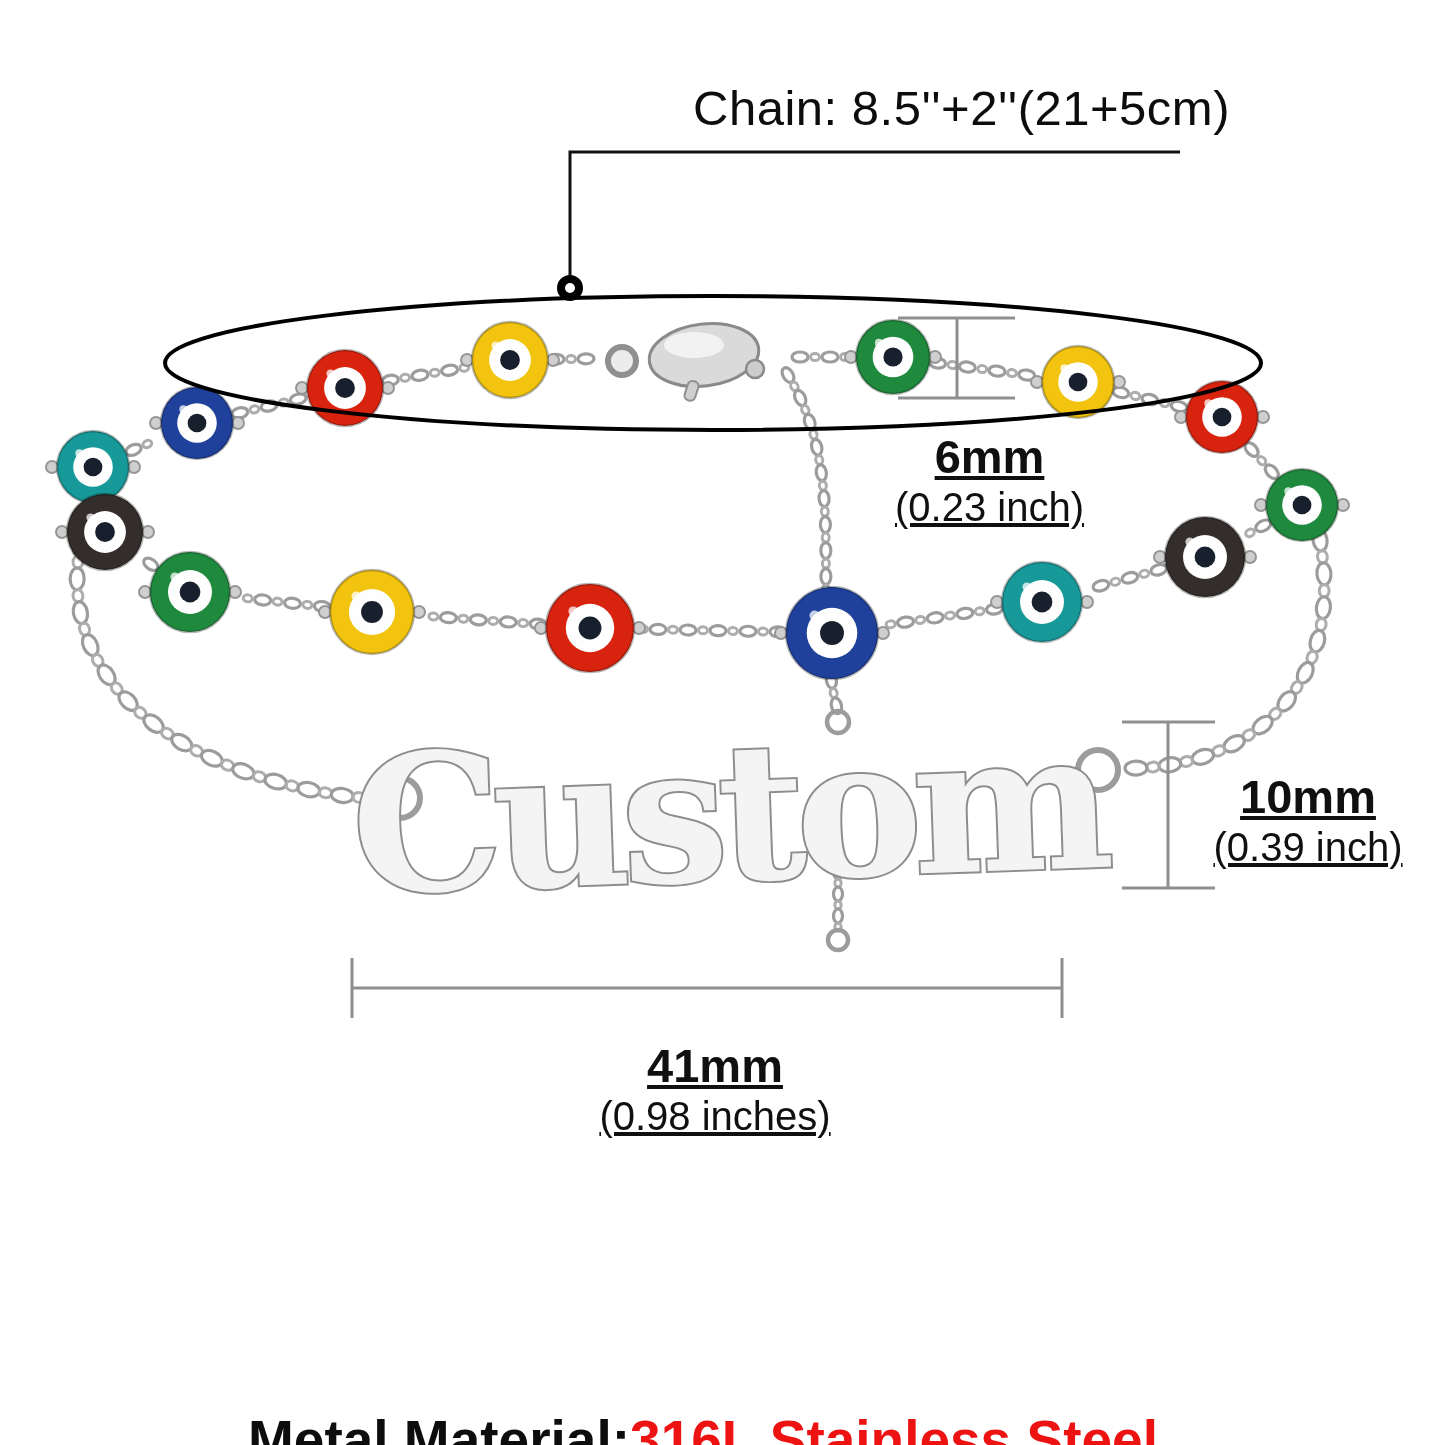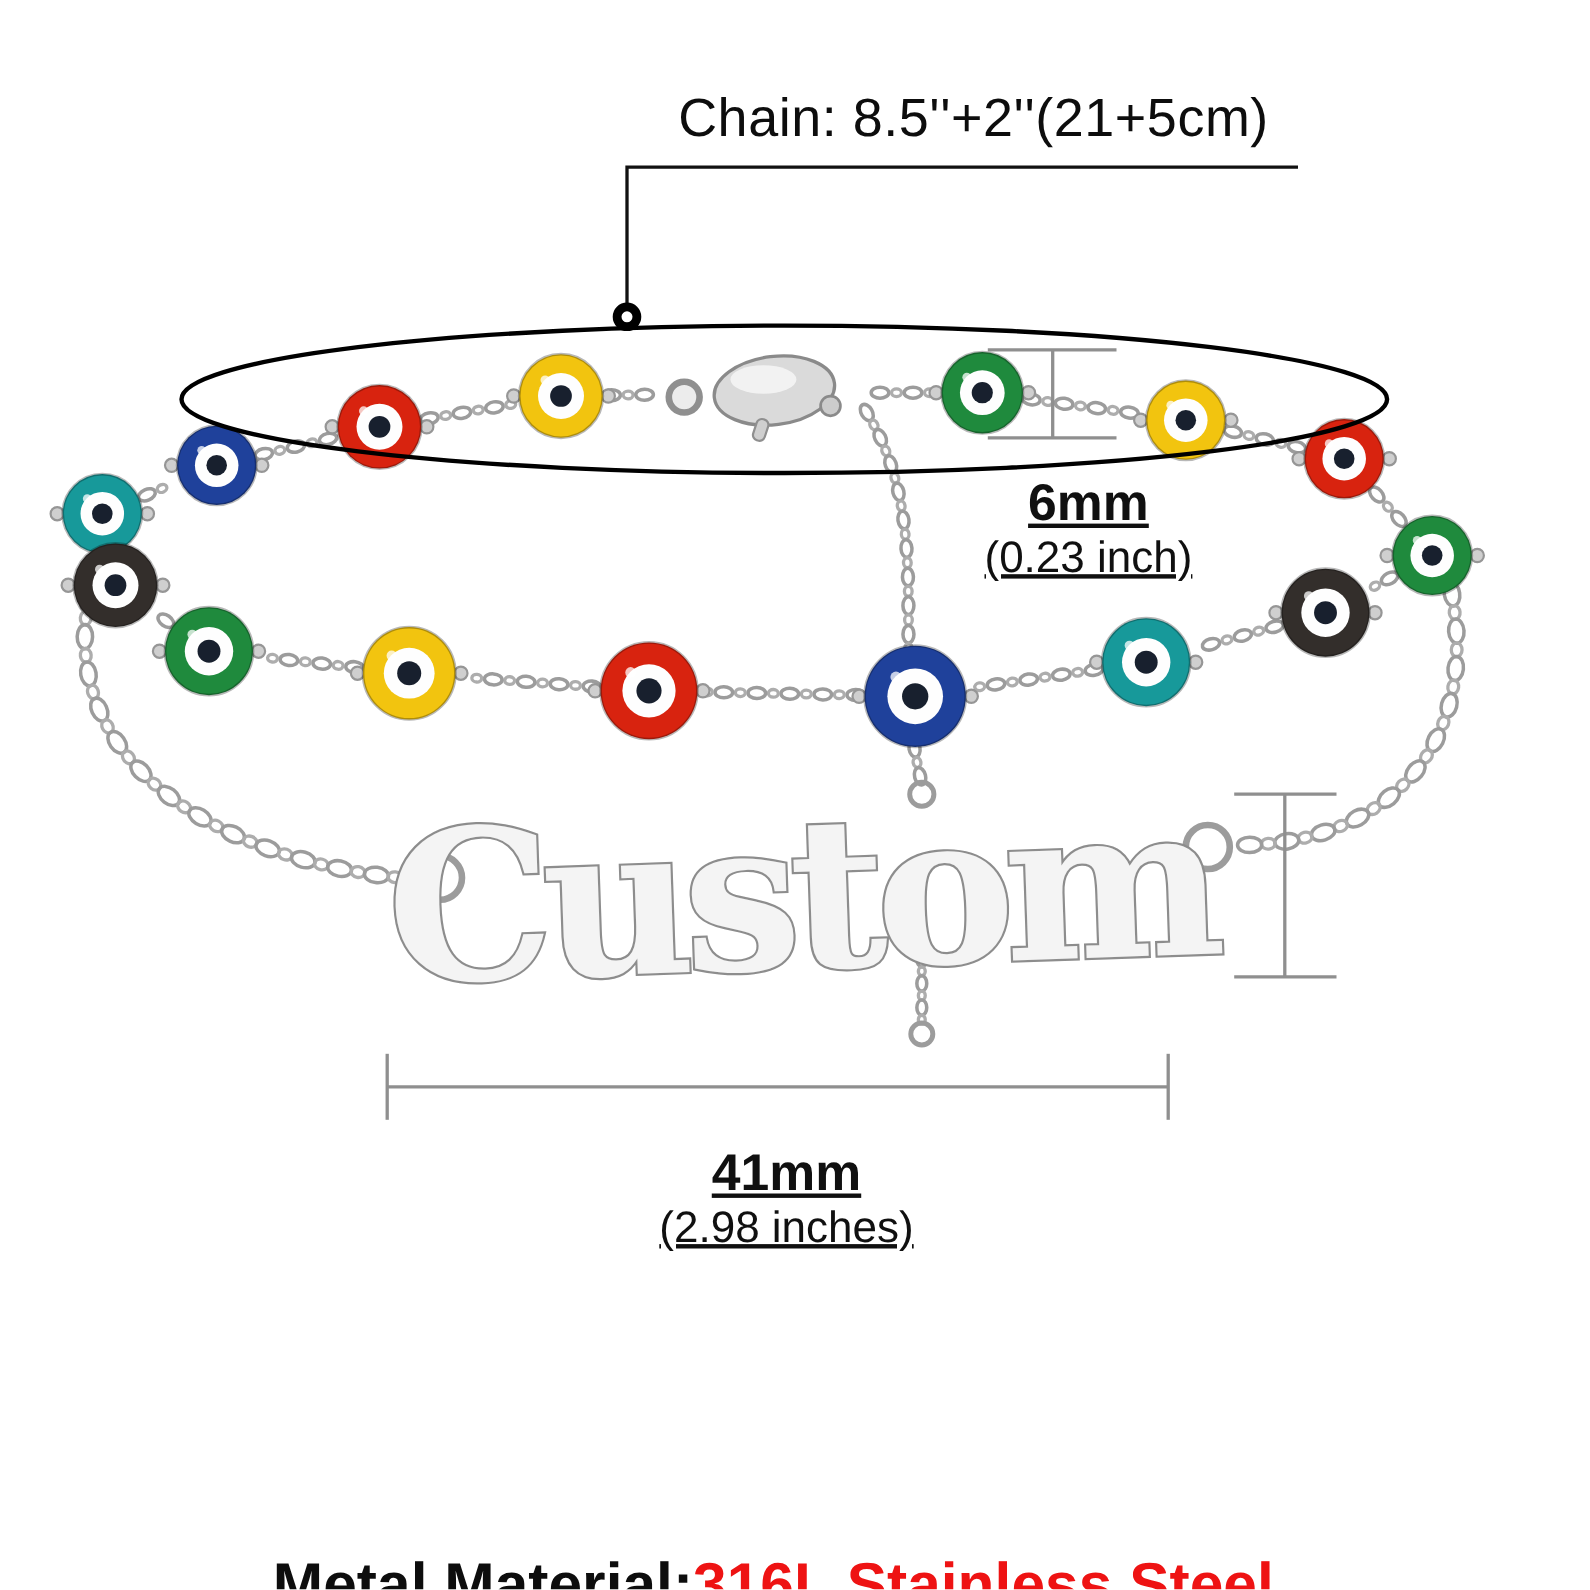--- a/index.html
+++ b/index.html
@@ -2,21 +2,21 @@
 <html><head>
 <meta charset="utf-8">
 <style>
   html,body{margin:0;padding:0;background:#fff;}
   .stage{
     position:relative;width:1445px;height:1445px;background:#ffffff;overflow:hidden;
     font-family:"Liberation Sans",sans-serif;
   }
   .stage svg{position:absolute;left:0;top:0;}
   #chain-label{
-    position:absolute;left:540px;top:80px;width:690px;text-align:center;
+    position:absolute;left:540px;top:80px;width:690px;text-align:right;
     font-size:49px;color:#0d0d0d;letter-spacing:0.5px;
   }
   .dim{position:absolute;text-align:center;color:#101010;text-decoration:underline;}
   .dim .val{font-weight:bold;font-size:47px;line-height:1.15;}
   .dim .sub{font-size:40px;line-height:1.15;}
   #dim-bead{left:862px;top:430px;width:255px;}
   #dim-height{left:1178px;top:770px;width:260px;}
   #dim-width{left:465px;top:1022px;width:500px;margin-top:17px;}
   #specs{
     position:absolute;left:248px;top:1262px;font-size:55px;font-weight:bold;
@@ -362,24 +362,28 @@
     </g>
   </svg>
 
   <div id="chain-label">Chain: 8.5''+2''(21+5cm)</div>
 
   <div id="dim-bead" class="dim">
     <div class="val">6mm</div>
     <div class="sub">(0.23 inch)</div>
   </div>
 
+  <div id="dim-height" class="dim">
+    <div class="val">10mm</div>
+    <div class="sub">(0.39 inch)</div>
+  </div>
 
   <div id="dim-width" class="dim">
     <div class="val">41mm</div>
-    <div class="sub">(2.98 inches)</div>
+    <div class="sub">(0.98 inches)</div>
   </div>
 
   <div id="specs">
     <div><span>Metal Material:</span><span class="spec-value" style="color: rgb(238, 19, 19);">316L Stainless Steel</span></div>
     
   </div>
 
 </div>
 
 </body></html>

